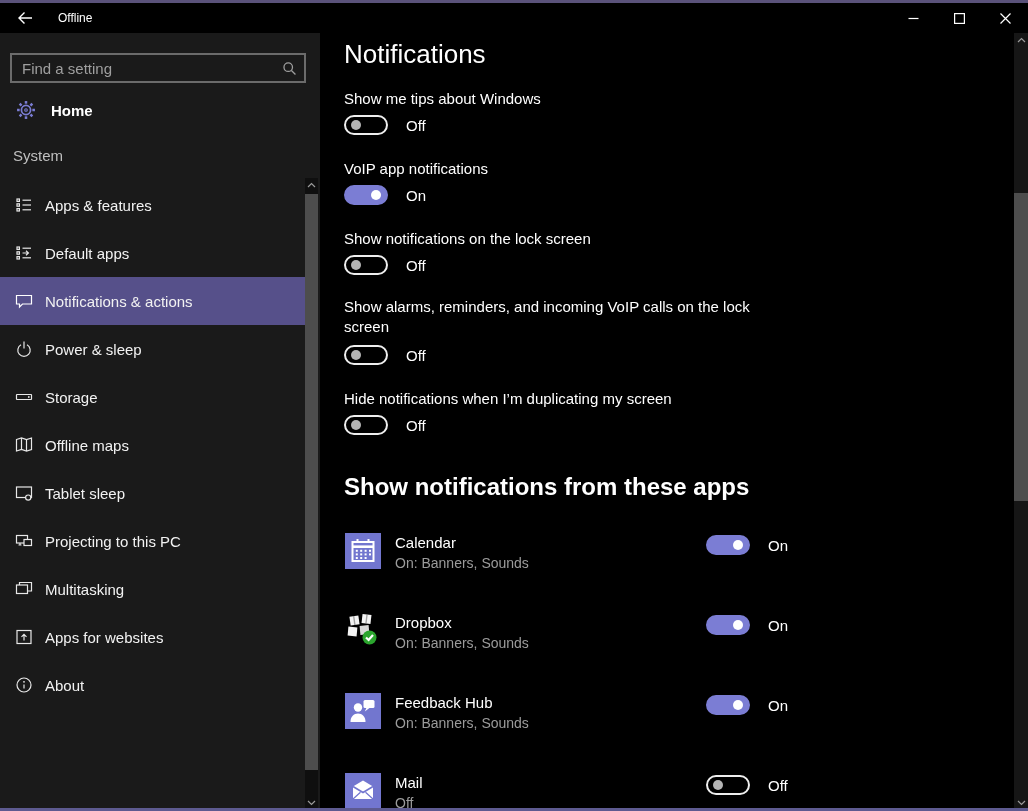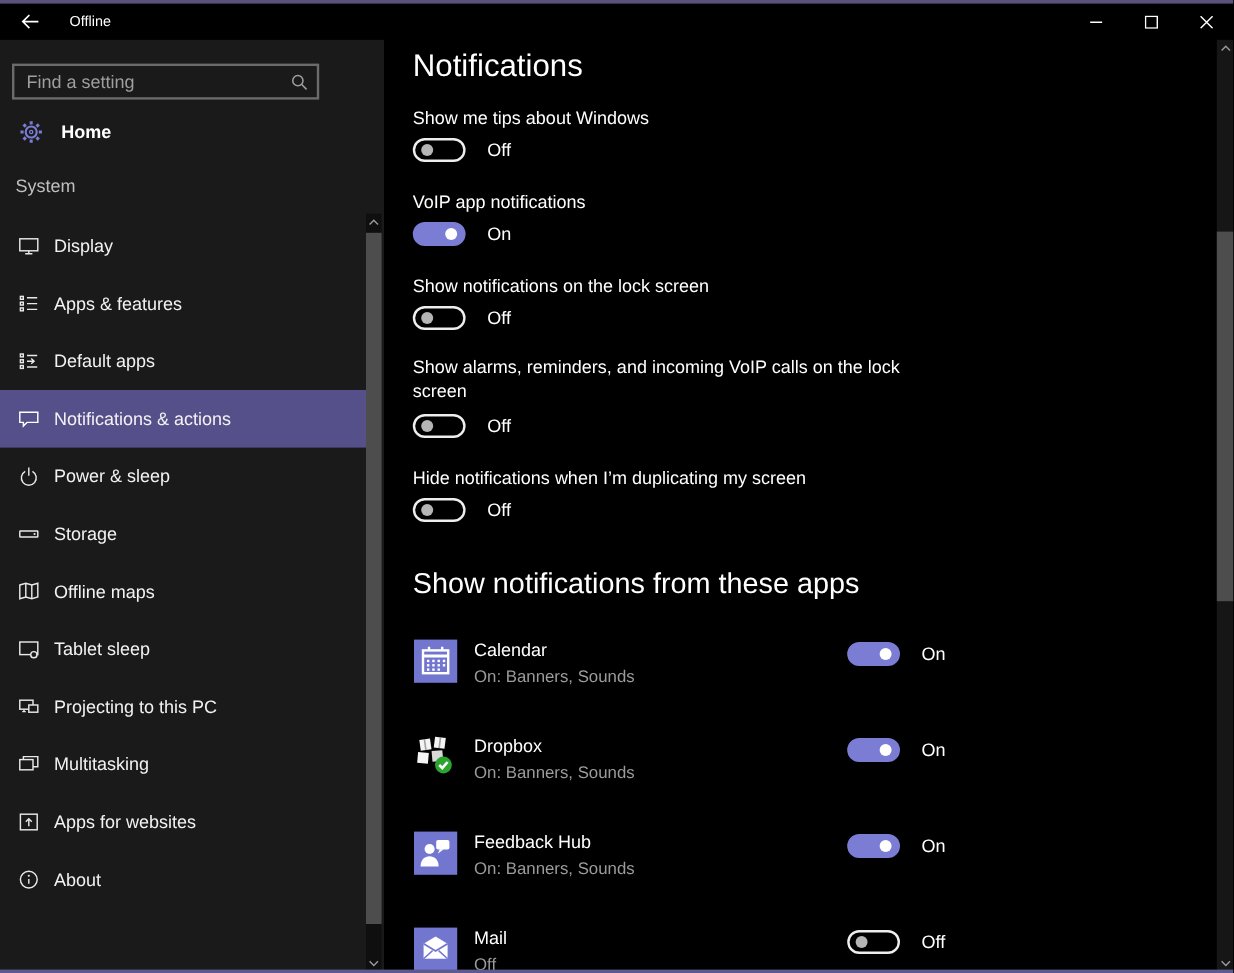--- a/index.html
+++ b/index.html
@@ -14,21 +14,21 @@
 
   
   .titlebar { position:absolute; top:3px; left:0; right:0; height:30px; background:#000; z-index:40; }
   .back-btn { position:absolute; left:8px; top:0; width:34px; height:30px; display:flex; align-items:center; justify-content:center; cursor:pointer; }
   .tb-title { position:absolute; left:58px; top:0; height:30px; line-height:30px; font-size:12px; color:#fff; }
   .win-controls { position:absolute; right:0; top:0; height:30px; display:flex; }
   .win-btn { width:46px; height:30px; display:flex; align-items:center; justify-content:center; cursor:pointer; }
 
   
   .sidebar { position:absolute; left:0; top:33px; bottom:0; width:320px; background:var(--sidebar-bg,#1a1a1a); }
-  .search-box { position:absolute; left:10px; top:20px; width:256px; height:30px; border:2px solid #6b6b6b; display:flex; align-items:center; background:transparent; }
+  .search-box { position:absolute; left:10px; top:20px; width:296px; height:30px; border:2px solid #6b6b6b; display:flex; align-items:center; background:transparent; }
   .search-box input { flex:1; background:transparent; border:none; outline:none; color:#e0e0e0; font-size:15px; padding:0 8px 0 10px; font-family:inherit; }
   .search-box input::placeholder { color:#9f9f9f; opacity:1; }
   .search-glyph { width:24px; display:flex; align-items:center; justify-content:center; padding-right:6px; }
   .home-row { position:absolute; left:14px; top:61px; height:32px; display:flex; align-items:center; gap:13px; cursor:pointer;justify-content:space-between; }
   .home-label { font-size:15px; font-weight:bold; color:#fff; }
   .section-label { position:absolute; left:13px; top:114px; font-size:15px; color:#bfbfbf; }
   .nav { position:absolute; left:0; top:148px; width:305px; }
   .nav-item { height:48px; display:flex; align-items:center; padding-left:14px; gap:11px; cursor:pointer; }
   .nav-item.selected { background:var(--selected-nav,#56508a); }
   .nav-icon { width:20px; height:20px; display:flex; align-items:center; justify-content:center; flex:0 0 20px; }
@@ -38,21 +38,21 @@
   .side-scroll { position:absolute; right:2px; top:145px; bottom:0; width:13px; background:#0f0f0f; }
   .side-scroll .thumb { position:absolute; left:0; top:16px; width:13px; height:576px; background:#4d4d4d; }
   .main-scroll { position:absolute; right:0; top:0; bottom:0; width:14px; background:#161616; }
   .main-scroll .thumb { position:absolute; left:0; top:160px; width:14px; height:308px; background:#4d4d4d; }
   .scroll-arrow { position:absolute; left:0; width:100%; display:flex; justify-content:center; }
   .scroll-arrow.up { top:4px; } .scroll-arrow.down { bottom:5px; }
 
   
   .content { position:absolute; left:320px; top:33px; right:0; bottom:0; background:var(--content-bg,#000); }
   .page-heading { position:absolute; left:24px; top:6px; font-size:26px; font-weight:300; color:#fff; }
-  .sub-heading { position:absolute; left:24px; top:440px; font-size:24px; font-weight:400; color:#fff; }
+  .sub-heading { position:absolute; left:24px; top:440px; font-size:24px; font-weight:700; color:#fff; }
   .setting-label { position:absolute; left:24px; font-size:15px; color:#fff; max-width:420px; line-height:20px; }
   .toggle-row { position:absolute; left:24px; display:flex; align-items:center; }
   .toggle { width:44px; height:20px; border-radius:10px; border:2px solid #eee; position:relative; cursor:pointer; flex:0 0 44px; }
   .toggle .knob { position:absolute; left:5px; top:3px; width:10px; height:10px; border-radius:50%; background:#b5b5b5; }
   .toggle.on { background:var(--accent-toggle,#7b7dd4); border-color:var(--accent-toggle,#7b7dd4); }
   .toggle.on .knob { left:auto; right:5px; background:#fff; }
   .state { font-size:15px; color:#fff; margin-left:18px; }
 
   .app-row { position:absolute; left:0; right:40px; height:40px; }
   .app-tile { position:absolute; left:25px; top:0; width:36px; height:36px; background:var(--app-tile,#7276cf); display:flex; align-items:center; justify-content:center; }
@@ -129,29 +129,20 @@
               <line x1="6.9" y1="6.9" x2="5.2" y2="5.2"></line>
           </g>
         </svg>
       </span>
       <span class="home-label">Home</span>
     </div>
 
     <div class="section-label">System</div>
 
     <div class="nav">
-      <div class="nav-item">
-        <span class="nav-icon">
-            <svg width="20" height="20" viewBox="0 0 20 20" fill="none" stroke="#e8e8e8" stroke-width="1.2">
-              <rect x="2.5" y="4" width="15" height="10"></rect>
-              <path d="M10 14 V16.5 M7 16.5 H13"></path>
-            </svg>
-          </span>
-        <span class="nav-label">Display</span>
-      </div>
       <div class="nav-item">
         <span class="nav-icon">
             <svg width="20" height="20" viewBox="0 0 20 20" fill="none" stroke="#e8e8e8" stroke-width="1.2">
               <rect x="3" y="4" width="2.4" height="2.4"></rect>
               <line x1="8.5" y1="5.2" x2="17" y2="5.2"></line>
               <rect x="3" y="8.8" width="2.4" height="2.4"></rect>
               <line x1="8.5" y1="10" x2="17" y2="10"></line>
               <rect x="3" y="13.6" width="2.4" height="2.4"></rect>
               <line x1="8.5" y1="14.8" x2="17" y2="14.8"></line>
             </svg>

